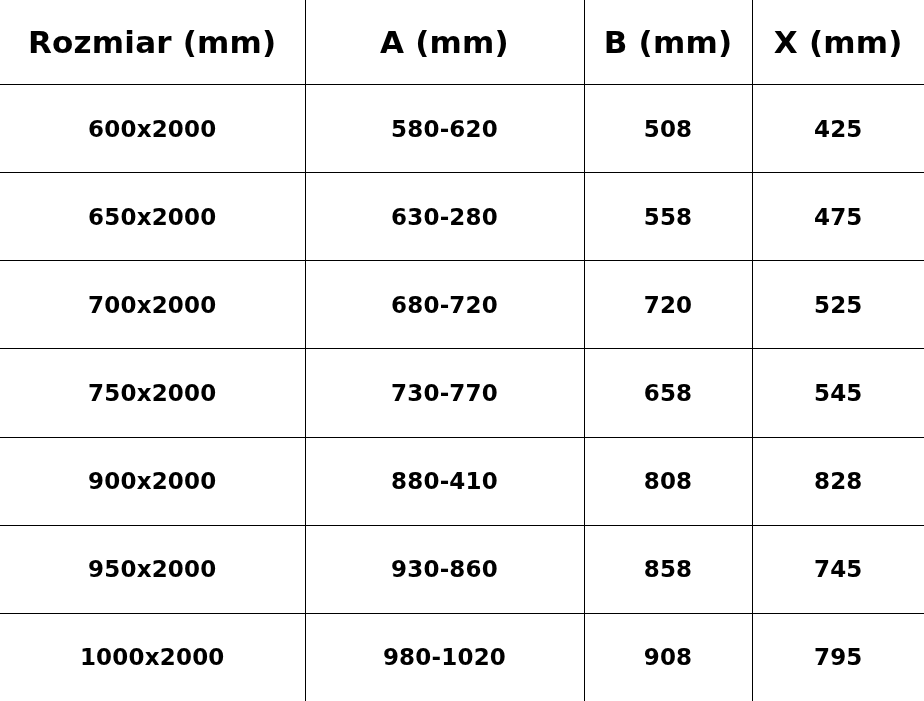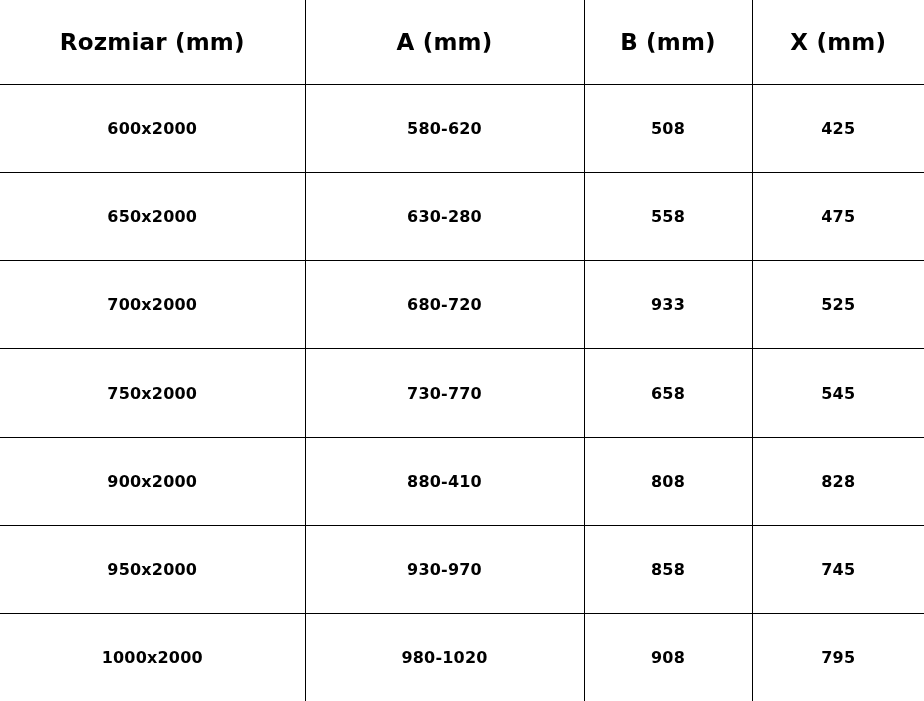--- a/index.html
+++ b/index.html
@@ -31,27 +31,27 @@
   table.size-table col.c3 { width: 172px; }
 
   table.size-table th,
   table.size-table td {
     border: 1px solid #000000;
     text-align: center;
     vertical-align: middle;
     padding: 0;
   }
   table.size-table thead th {
-    font-size: 23px;
+    font-size: 31px;
     font-weight: bold;
     height: 84px;
     letter-spacing: 0.2px;
   }
   table.size-table tbody td {
-    font-size: 16px;
+    font-size: 23px;
     font-weight: bold;
     height: 70px;
     letter-spacing: 0.2px;
   }
   
   table.size-table tr > th:first-child,
   table.size-table tr > td:first-child {
     border-left: none;
   }
   table.size-table tr > th:last-child,
@@ -93,38 +93,38 @@
       </tr>
       <tr>
         <td>650x2000</td>
         <td>630-280</td>
         <td>558</td>
         <td>475</td>
       </tr>
       <tr>
         <td>700x2000</td>
         <td>680-720</td>
-        <td>933</td>
+        <td>720</td>
         <td>525</td>
       </tr>
       <tr>
         <td>750x2000</td>
         <td>730-770</td>
         <td>658</td>
         <td>545</td>
       </tr>
       <tr>
         <td>900x2000</td>
         <td>880-410</td>
         <td>808</td>
         <td>828</td>
       </tr>
       <tr>
         <td>950x2000</td>
-        <td>930-970</td>
+        <td>930-860</td>
         <td>858</td>
         <td>745</td>
       </tr>
       <tr>
         <td>1000x2000</td>
         <td>980-1020</td>
         <td>908</td>
         <td>795</td>
       </tr>
     </tbody>

